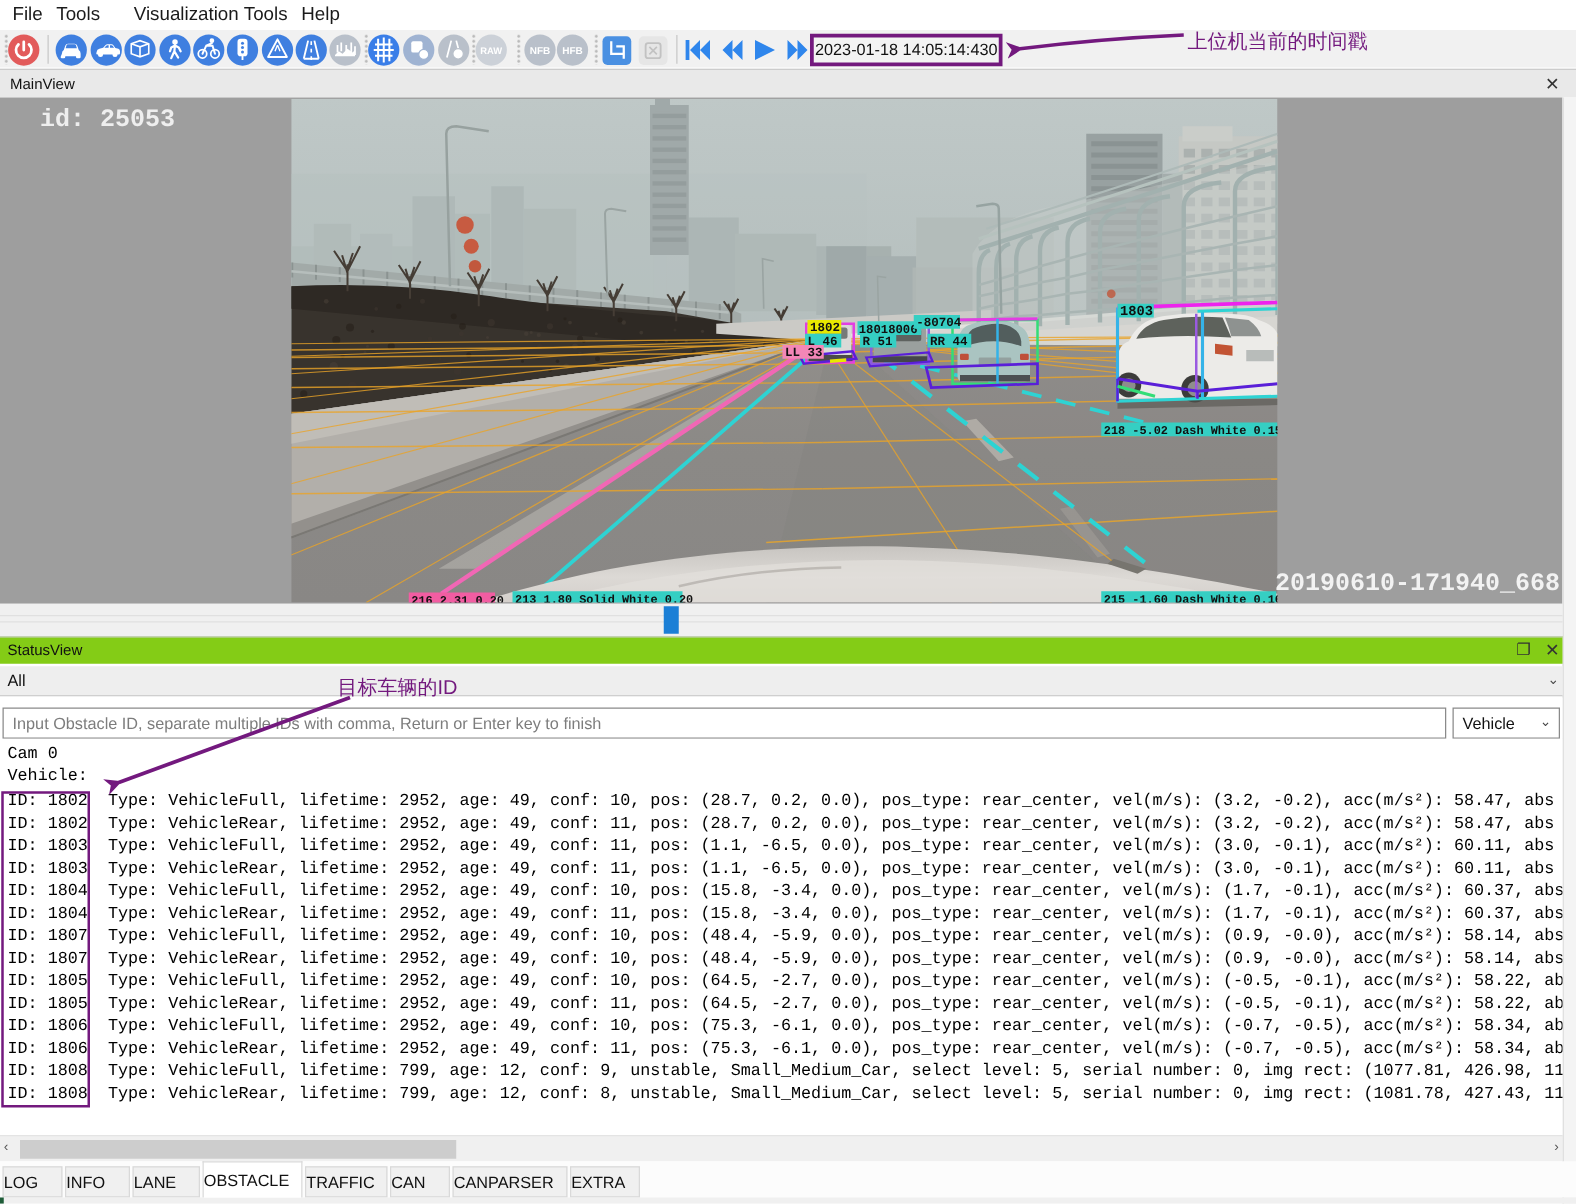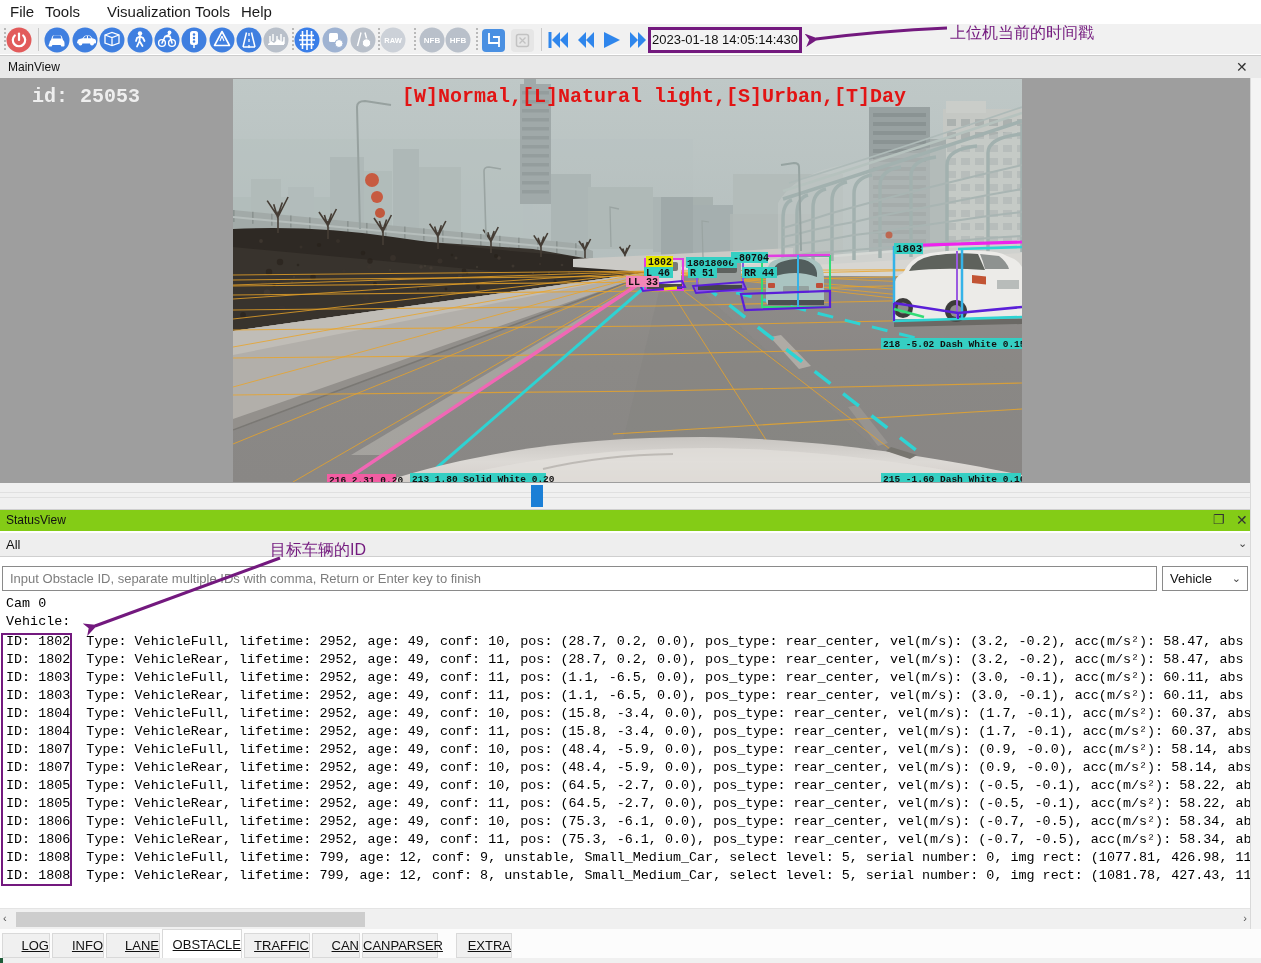--- a/index.html
+++ b/index.html
@@ -37,21 +37,21 @@
 #vehcombo { position:absolute; left:1162px; top:8px; width:86px; height:25px; border:1px solid #8a8a8a; background:#fff; 
   font-size:13px; color:#111; line-height:23px; padding-left:7px; }
 #logarea { left:0; top:591px; width:1250px; height:317px; background:#fff; overflow:hidden;
   font-family:Liberation Mono, monospace; font-size:13.4px; color:#000; }
 #logarea div { position:absolute; left:6px; white-space:pre; }
 
 #hscroll { left:0; top:908px; width:1250px; height:21px; background:#f0f0f0; border-top:1px solid #e4e4e4; }
 #hthumb { position:absolute; left:16px; top:3px; width:349px; height:15px; background:#cdcdcd; }
 
 #tabbar { left:0; top:929px; width:1261px; height:29px; background:#fcfcfc; font-size:13px; color:#111; }
-.tab { position:absolute; top:4px; height:25px; background:#f0f0f0; border:1px solid #d9d9d9; text-align:right; line-height:23px;text-decoration:underline; }
+.tab { position:absolute; top:4px; height:25px; background:#f0f0f0; border:1px solid #d9d9d9; text-align:left; line-height:23px; }
 .tabsel { top:0; height:29px; background:#ffffff; border:1px solid #d9d9d9; border-bottom:none; line-height:29px; z-index:2; }
 #bottomstrip { left:0; top:958px; width:1261px; height:5px; background:#f0f0f0; }
 </style>
 </head>
 <body>
 <div id="root">
   <div id="menubar" class="abs">
     <span style="left:10px">File</span>
     <span style="left:45px">Tools</span>
     <span style="left:107px">Visualization</span>
@@ -489,21 +489,21 @@
         <rect x="648" y="259" width="141" height="11" fill="#35cfc3"></rect>
         <text x="650" y="268" font-family="Liberation Mono" font-weight="bold" font-size="9.5" fill="#111">218 -5.02 Dash White 0.15</text>
         <rect x="648" y="394" width="140" height="11" fill="#35cfc3"></rect>
         <text x="650" y="403" font-family="Liberation Mono" font-weight="bold" font-size="9.5" fill="#111">215 -1.60 Dash White 0.16</text>
         <rect x="177" y="394" width="136" height="11" fill="#35cfc3"></rect>
         <text x="179" y="403" font-family="Liberation Mono" font-weight="bold" font-size="9.5" fill="#111">213 1.80 Solid White 0.20</text>
         <rect x="94" y="395" width="69" height="11" fill="#f25da2"></rect>
         <text x="96" y="404" font-family="Liberation Mono" font-weight="bold" font-size="9.5" fill="#111">216 2.31 0.20</text>
       </svg>
     <div class="ovl" style="left:8px;top:7px;font-size:20px;color:#eeeeee;">id: 25053</div>
-    <div class="ovl" style="left:378px;top:7px;font-size:20px;color:#e21414;">[W]Normal,[L]Natural light,[S]Urban,[T]Day</div>
+    <div class="ovl" style="right:2px;top:378px;font-size:20px;color:#f2f2f2;">20190610-171940_668</div>
   </div>
   <div id="rightstrip" class="abs"></div>
   <div id="splitter" class="abs">
       <div class="l1"></div>
       <div class="l2"></div>
     </div>
   <div id="sthumb" class="abs"></div>
   <div id="svtitle" class="abs">
       <span style="position:absolute;left:6px;top:3px">StatusView</span>
     <span style="position:absolute;left:1213px;top:2px;font-size:13px;color:#333">❐</span>
@@ -541,21 +541,21 @@
     <div id="hthumb"></div>
     <span style="position:absolute;right:3px;top:3px;font-size:11px;color:#555">›</span>
   </div>
   <div id="tabbar" class="abs">
     <div class="tab" style="left:2px;width:48px">LOG</div>
     <div class="tab" style="left:52px;width:52px">INFO</div>
     <div class="tab" style="left:106px;width:54px">LANE</div>
     <div class="tab tabsel" style="left:162px;width:80px">OBSTACLE</div>
     <div class="tab" style="left:244px;width:66px">TRAFFIC</div>
     <div class="tab" style="left:312px;width:48px">CAN</div>
-    <div class="tab" style="left:362px;width:76px">CANPARSER</div>
+    <div class="tab" style="left:362px;width:92px">CANPARSER</div>
     <div class="tab" style="left:456px;width:56px">EXTRA</div>
   </div>
   <div id="bottomstrip" class="abs">
       <div style="position:absolute;left:0;top:0;width:3px;height:5px;background:#1e5c38"></div>
     </div>
   <svg class="abs" style="left:0;top:0;pointer-events:none" width="1261" height="963" viewBox="0 0 1261 963">
 <defs>
 <marker id="ah" viewBox="0 0 10 10" refX="2" refY="5" markerWidth="4.5" markerHeight="4.5" orient="auto-start-reverse">
 <path d="M0,5 L10,0 L7,5 L10,10 Z" fill="#73197e"></path>
         </marker>

